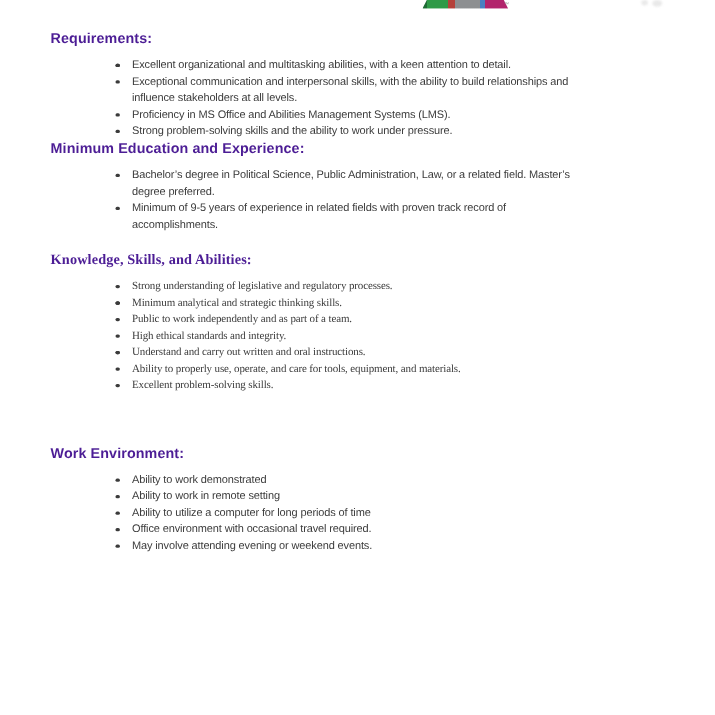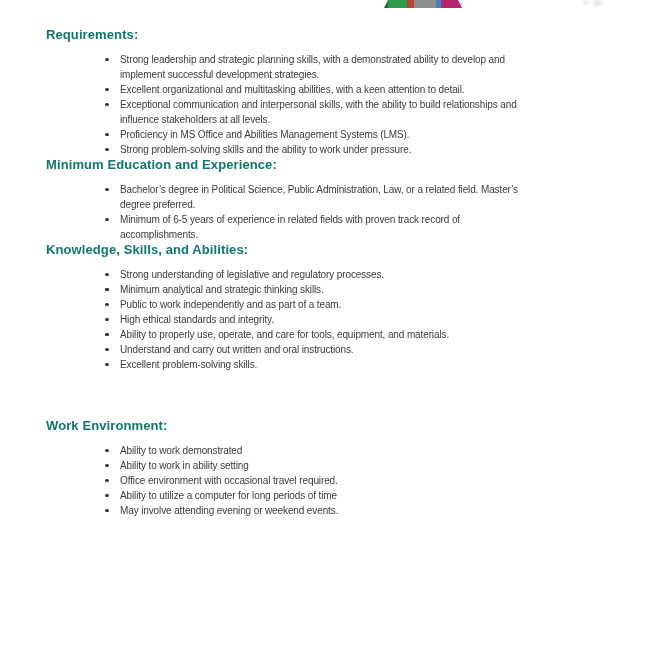--- a/index.html
+++ b/index.html
@@ -59,29 +59,29 @@
   .artifact.a2 { left: 593px; top: 0; width: 9px; height: 6px; }
 
   
   .doc-body {
     position: relative;
     padding: 27px 44px 0 46px;
     box-sizing: border-box;
   }
   .doc-section { margin: 0; }
   .doc-section[data-idx="1"] { }
-  .doc-section[data-idx="2"] { margin-top: 0; }
+  .doc-section[data-idx="2"] { margin-top: 16px; font-family: Liberation Serif, serif; }
   .doc-section[data-idx="3"] { margin-top: 46px; }
 
   .section-heading {
     margin: 0;
     font-size: 13px;
     line-height: 16px;
     font-weight: bold;
-    color: #0f766e;
+    color: #4c1d95;
     letter-spacing: 0.1px;
   }
   .bullet-list {
     list-style: none;
     margin: 9px 0 0 0;
     padding: 0;
   }
   .bullet-item {
     position: relative;
     padding-left: 74px;
@@ -114,21 +114,20 @@
   <div class="artifact a1"></div>
   <div class="artifact a2"></div>
 
   <main class="doc-body">
   <section class="doc-section" data-idx="0">
     <h2 class="section-heading">Requirements:</h2>
     <ul class="bullet-list">
 
     <li class="bullet-item">
         <span class="dot"></span>
-        <span class="li-text">Strong leadership and strategic planning skills, with a demonstrated ability to develop and implement successful development strategies.</span>
       </li>
           <li class="bullet-item">
         <span class="dot"></span>
         <span class="li-text">Excellent organizational and multitasking abilities, with a keen attention to detail.</span>
       </li>
           <li class="bullet-item">
         <span class="dot"></span>
         <span class="li-text">Exceptional communication and interpersonal skills, with the ability to build relationships and influence stakeholders at all levels.</span>
       </li>
           <li class="bullet-item">
@@ -145,21 +144,21 @@
   <section class="doc-section" data-idx="1">
     <h2 class="section-heading">Minimum Education and Experience:</h2>
     <ul class="bullet-list">
 
     <li class="bullet-item">
         <span class="dot"></span>
         <span class="li-text">Bachelor’s degree in Political Science, Public Administration, Law, or a related field. Master’s degree preferred.</span>
       </li>
           <li class="bullet-item">
         <span class="dot"></span>
-        <span class="li-text">Minimum of 6-5 years of experience in related fields with proven track record of accomplishments.</span>
+        <span class="li-text">Minimum of 9-5 years of experience in related fields with proven track record of accomplishments.</span>
       </li>
         </ul>
   </section>
 
   <section class="doc-section" data-idx="2">
     <h2 class="section-heading">Knowledge, Skills, and Abilities:</h2>
     <ul class="bullet-list">
 
     <li class="bullet-item">
         <span class="dot"></span>
@@ -181,52 +180,52 @@
       </li>
           <li class="bullet-item">
         <span class="dot"></span>
         <span class="li-text">High ethical standards and integrity.</span>
       </li>
           <li class="bullet-item">
         <span class="dot"></span>
       </li>
           <li class="bullet-item">
         <span class="dot"></span>
+        <span class="li-text">Understand and carry out written and oral instructions.</span>
+      </li>
+          <li class="bullet-item">
+        <span class="dot"></span>
         <span class="li-text">Ability to properly use, operate, and care for tools, equipment, and materials.</span>
-      </li>
-          <li class="bullet-item">
-        <span class="dot"></span>
-        <span class="li-text">Understand and carry out written and oral instructions.</span>
       </li>
           <li class="bullet-item">
         <span class="dot"></span>
         <span class="li-text">Excellent problem-solving skills.</span>
       </li>
         </ul>
   </section>
 
   <section class="doc-section" data-idx="3">
     <h2 class="section-heading">Work Environment:</h2>
     <ul class="bullet-list">
 
     <li class="bullet-item">
         <span class="dot"></span>
         <span class="li-text">Ability to work demonstrated</span>
       </li>
           <li class="bullet-item">
         <span class="dot"></span>
-        <span class="li-text">Ability to work in ability setting</span>
+        <span class="li-text">Ability to work in remote setting</span>
+      </li>
+          <li class="bullet-item">
+        <span class="dot"></span>
+        <span class="li-text">Ability to utilize a computer for long periods of time</span>
       </li>
           <li class="bullet-item">
         <span class="dot"></span>
         <span class="li-text">Office environment with occasional travel required.</span>
-      </li>
-          <li class="bullet-item">
-        <span class="dot"></span>
-        <span class="li-text">Ability to utilize a computer for long periods of time</span>
       </li>
           <li class="bullet-item">
         <span class="dot"></span>
         <span class="li-text">May involve attending evening or weekend events.</span>
       </li>
         </ul>
   </section>
 </main>
 </div>
 

